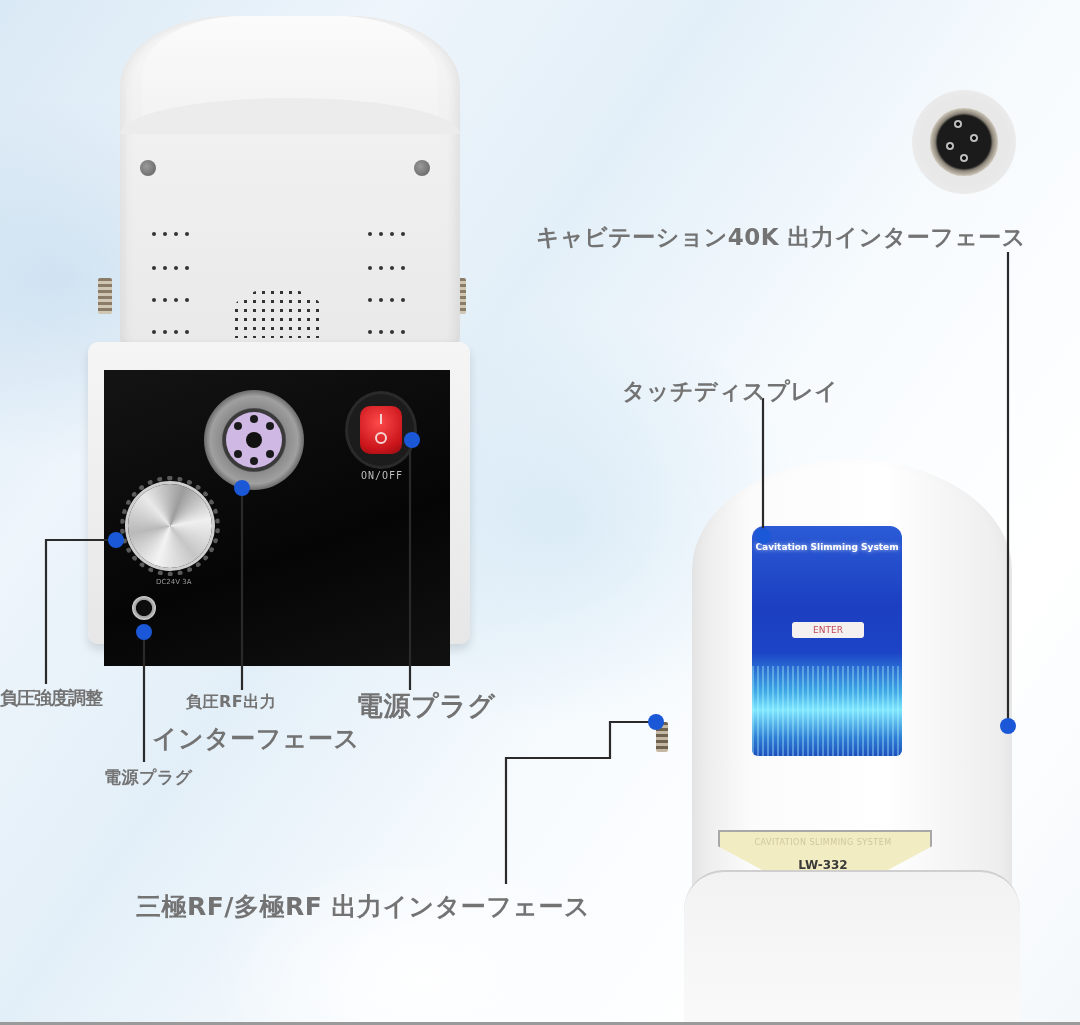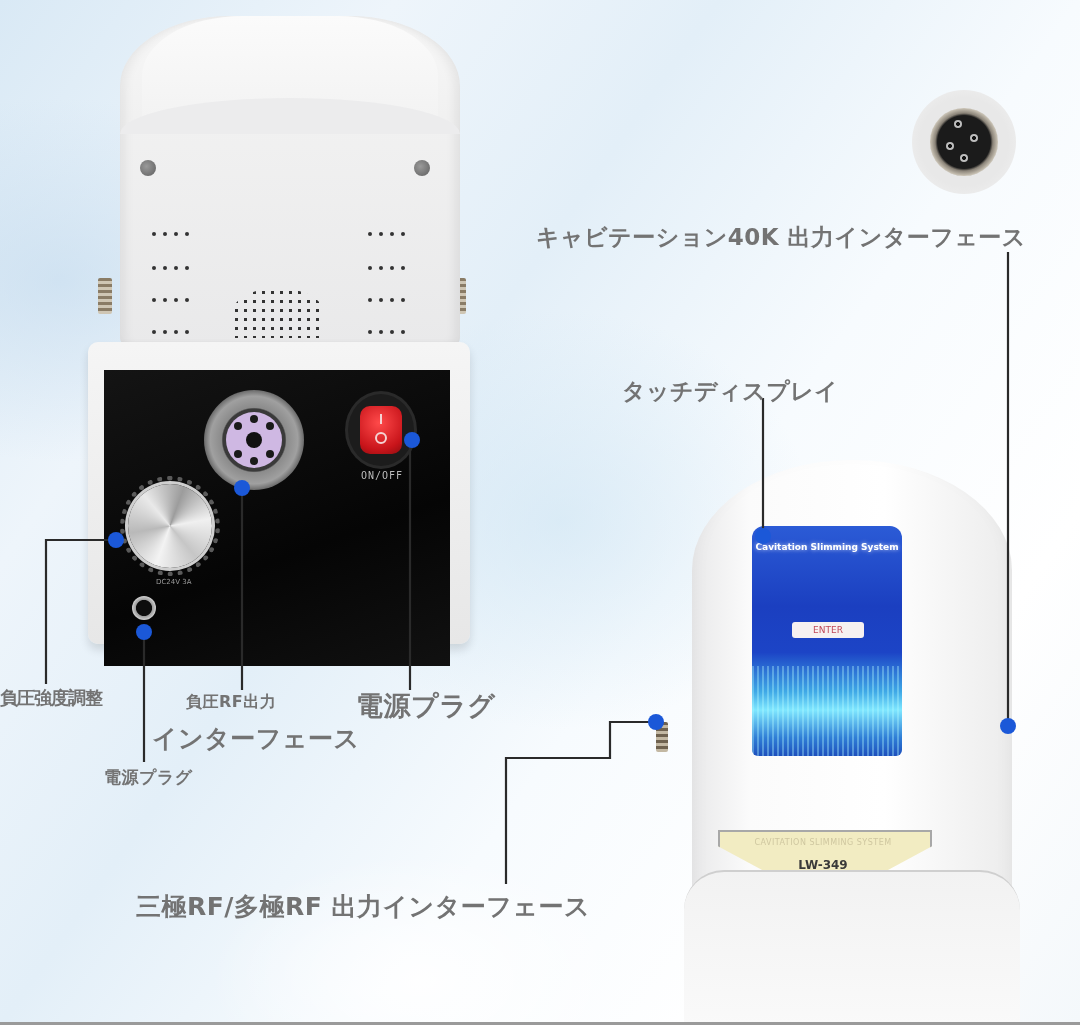--- a/index.html
+++ b/index.html
@@ -196,21 +196,21 @@
 <div class="side-conn-r" style="left:994px;top:722px;"></div>
 <div class="front-body">
   <div class="screen">
     <div class="screen-title">Cavitation Slimming System</div>
     <div class="enter-btn">ENTER</div>
     <div class="screen-glow"></div>
   </div>
   <div class="badge">
     <div class="badge-top"></div>
     <div class="badge-text1">CAVITATION SLIMMING SYSTEM</div>
-    <div class="badge-text2">LW-349</div>
+    <div class="badge-text2">LW-332</div>
   </div>
   <div class="front-lower"></div>
 </div>
 
 <svg class="lines" width="1080" height="1025">
   <g stroke="#2a2a2a" stroke-width="2.2" fill="none">
     <polyline points="1008,252 1008,726"></polyline>
     <polyline points="763,398 763,536"></polyline>
     <polyline points="116,540 46,540 46,684"></polyline>
     <polyline points="144,634 144,762"></polyline>

